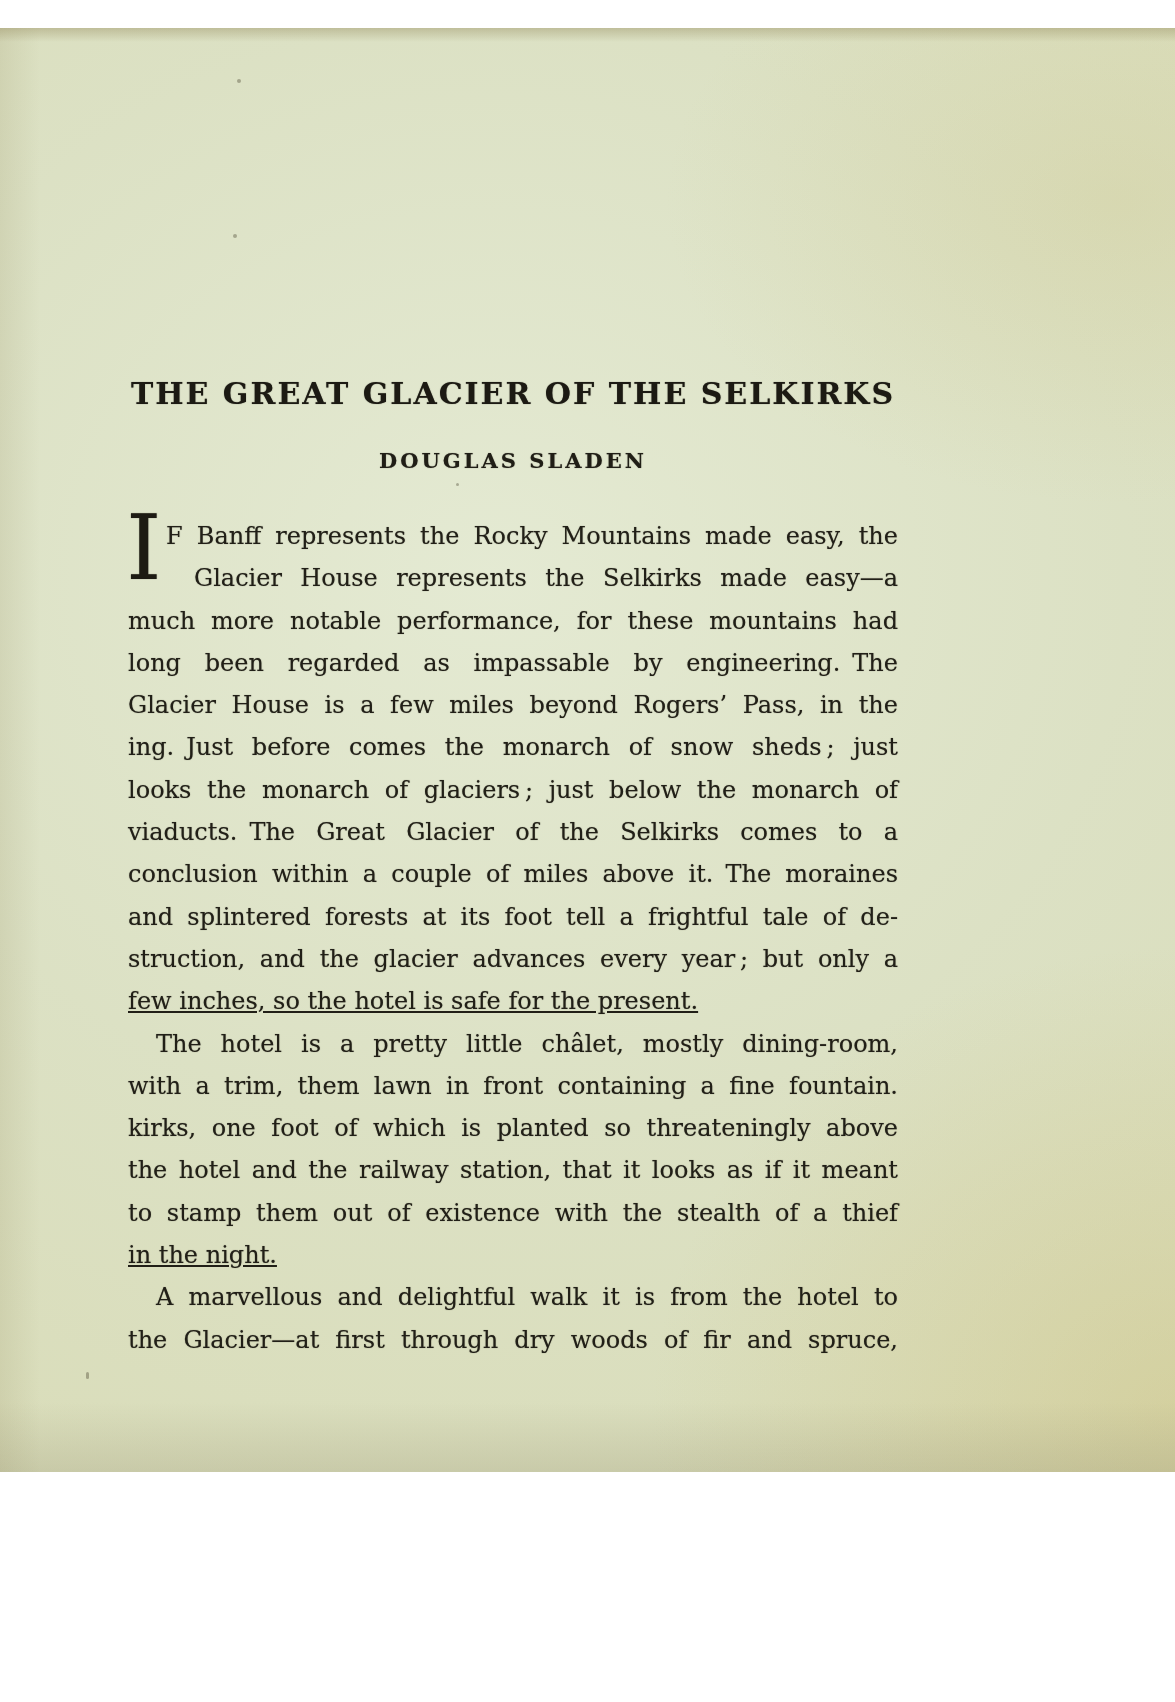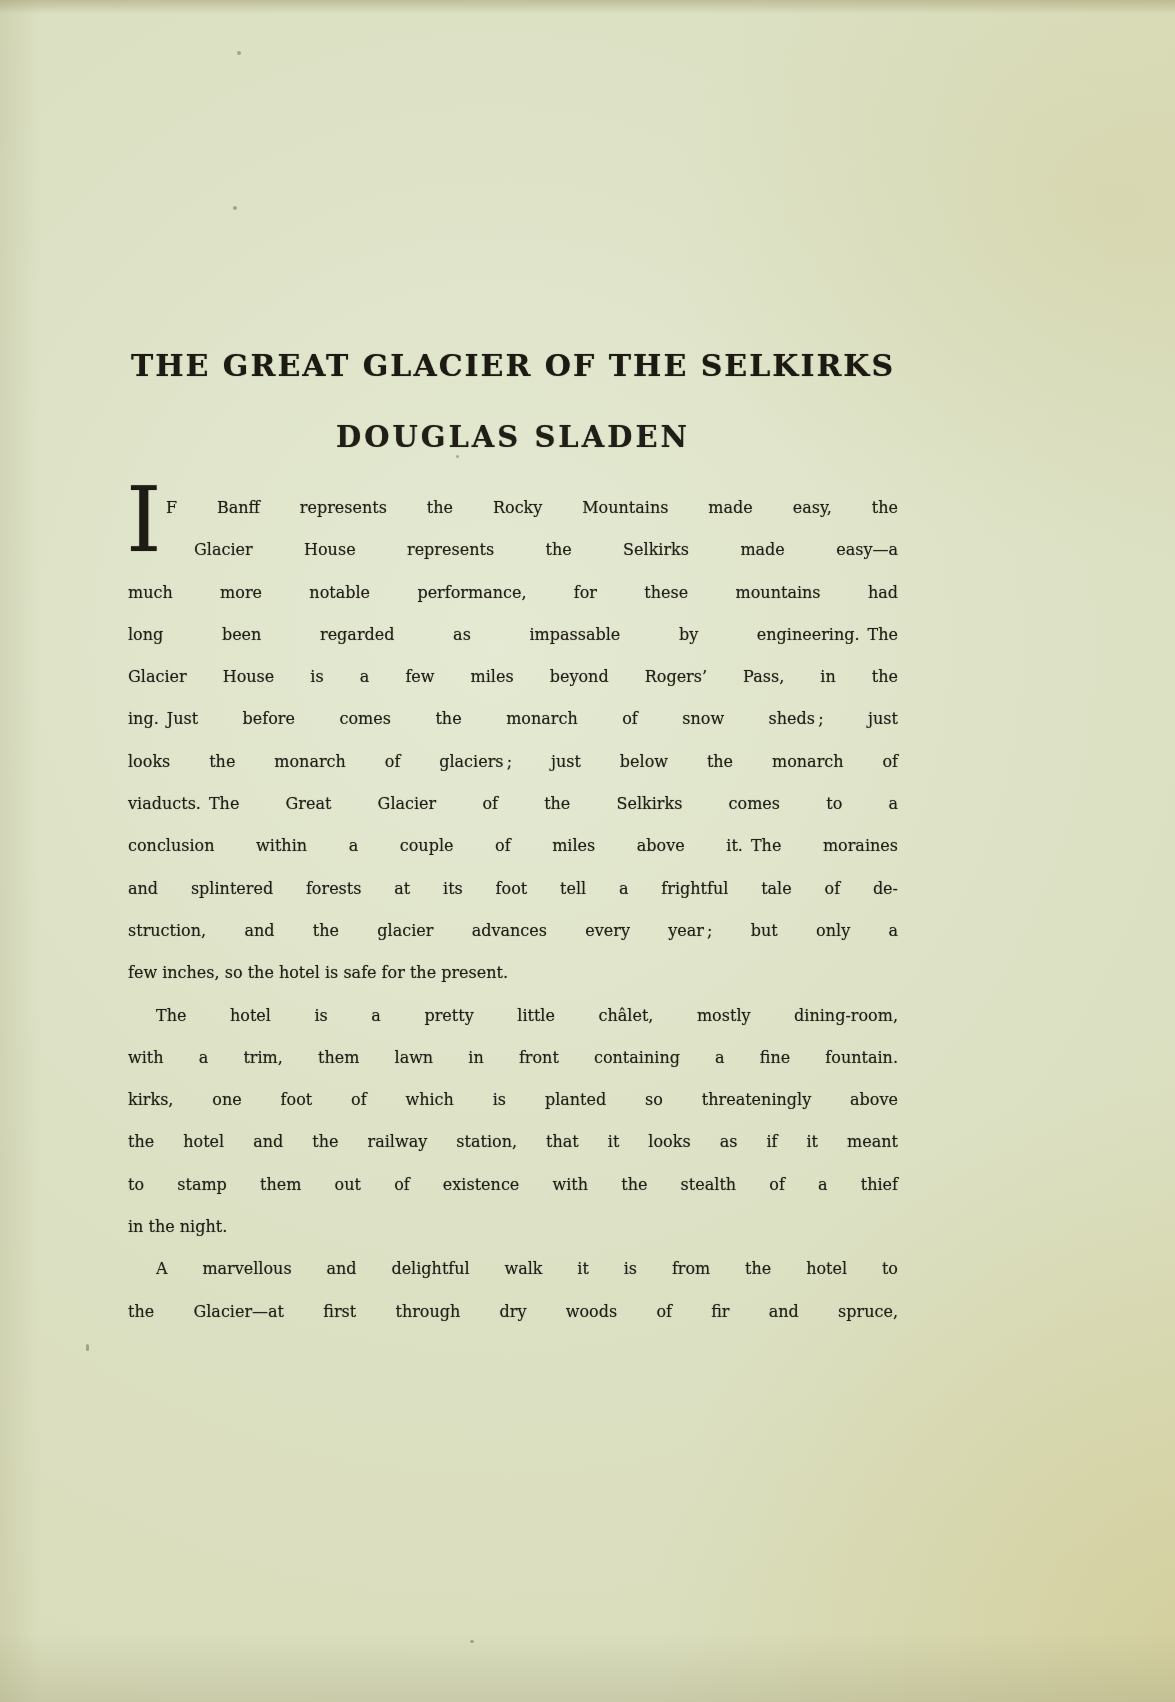--- a/index.html
+++ b/index.html
@@ -1,31 +1,32 @@
 <!DOCTYPE html>
 <html><head>
 <meta charset="utf-8">
 <style>
   html, body { margin: 0; padding: 0; }
 
   .page {
     position: relative;
     width: 1175px;
-    height: 1702px;
+    height: 1444px;
     overflow: hidden;
     background-color: #d9dcb8;
     background-image:
       linear-gradient(180deg, rgba(148,138,92,.40) 0%, rgba(148,138,92,0) 14px),
       linear-gradient(0deg,   rgba(138,133,102,.22) 0%, rgba(138,133,102,0) 70px),
       linear-gradient(90deg,  rgba(148,140,95,.16) 0%, rgba(148,140,95,0) 40px),
       radial-gradient(ellipse 62% 45% at 100% 96%, rgba(203,188,118,.38), rgba(203,188,118,0) 72%),
       radial-gradient(ellipse 55% 30% at 95% 12%,  rgba(203,192,128,.25), rgba(203,192,128,0) 70%),
       radial-gradient(ellipse 130% 92% at 42% 38%, rgba(229,235,213,.92) 0%, rgba(221,227,201,.70) 42%, rgba(212,213,172,0) 80%);
     font-family: "DejaVu Serif", "Liberation Serif", serif;
     color: #23211a;
+    margin-top: 28px;
   }
 
   .title {
     position: absolute;
     top: 348px;
     left: 128px;
     width: 770px;
     margin: 0;
     text-align: center;
     font-size: 30px;
@@ -35,45 +36,45 @@
     text-shadow: 0 0 1px rgba(32,30,20,.6);
   }
 
   .author {
     position: absolute;
     top: 420px;
     left: 128px;
     width: 770px;
     margin: 0;
     text-align: center;
-    font-size: 29px;
+    font-size: 21px;
     font-weight: 700;
     letter-spacing: 3px;
     color: #201e16;
     text-shadow: 0 0 1px rgba(32,30,20,.55);
   }
 
   .textblock {
     position: absolute;
     left: 128px;
     top: 487px;
     width: 770px;
   }
 
   .line {
     height: 42.3px;
     line-height: 42.3px;
-    font-size: 16px;
+    font-size: 24px;
     text-align: justify;
     text-align-last: justify;
     color: #211f17;
     text-shadow: 0 0 1px rgba(32,30,20,.5);
     white-space: normal;
   }
-  .line.lastline { text-align-last: left; }
+  .line.lastline { text-align-last: left; text-decoration: underline; }
   .line.indent   { text-indent: 28px; }
   .line.dc1      { padding-left: 38px; }
   .line.dc2      { padding-left: 66px; }
 
   .dropcap {
     position: absolute;
     left: -2px;
     top: 0px;
     font-size: 90px;
     line-height: 66px;

